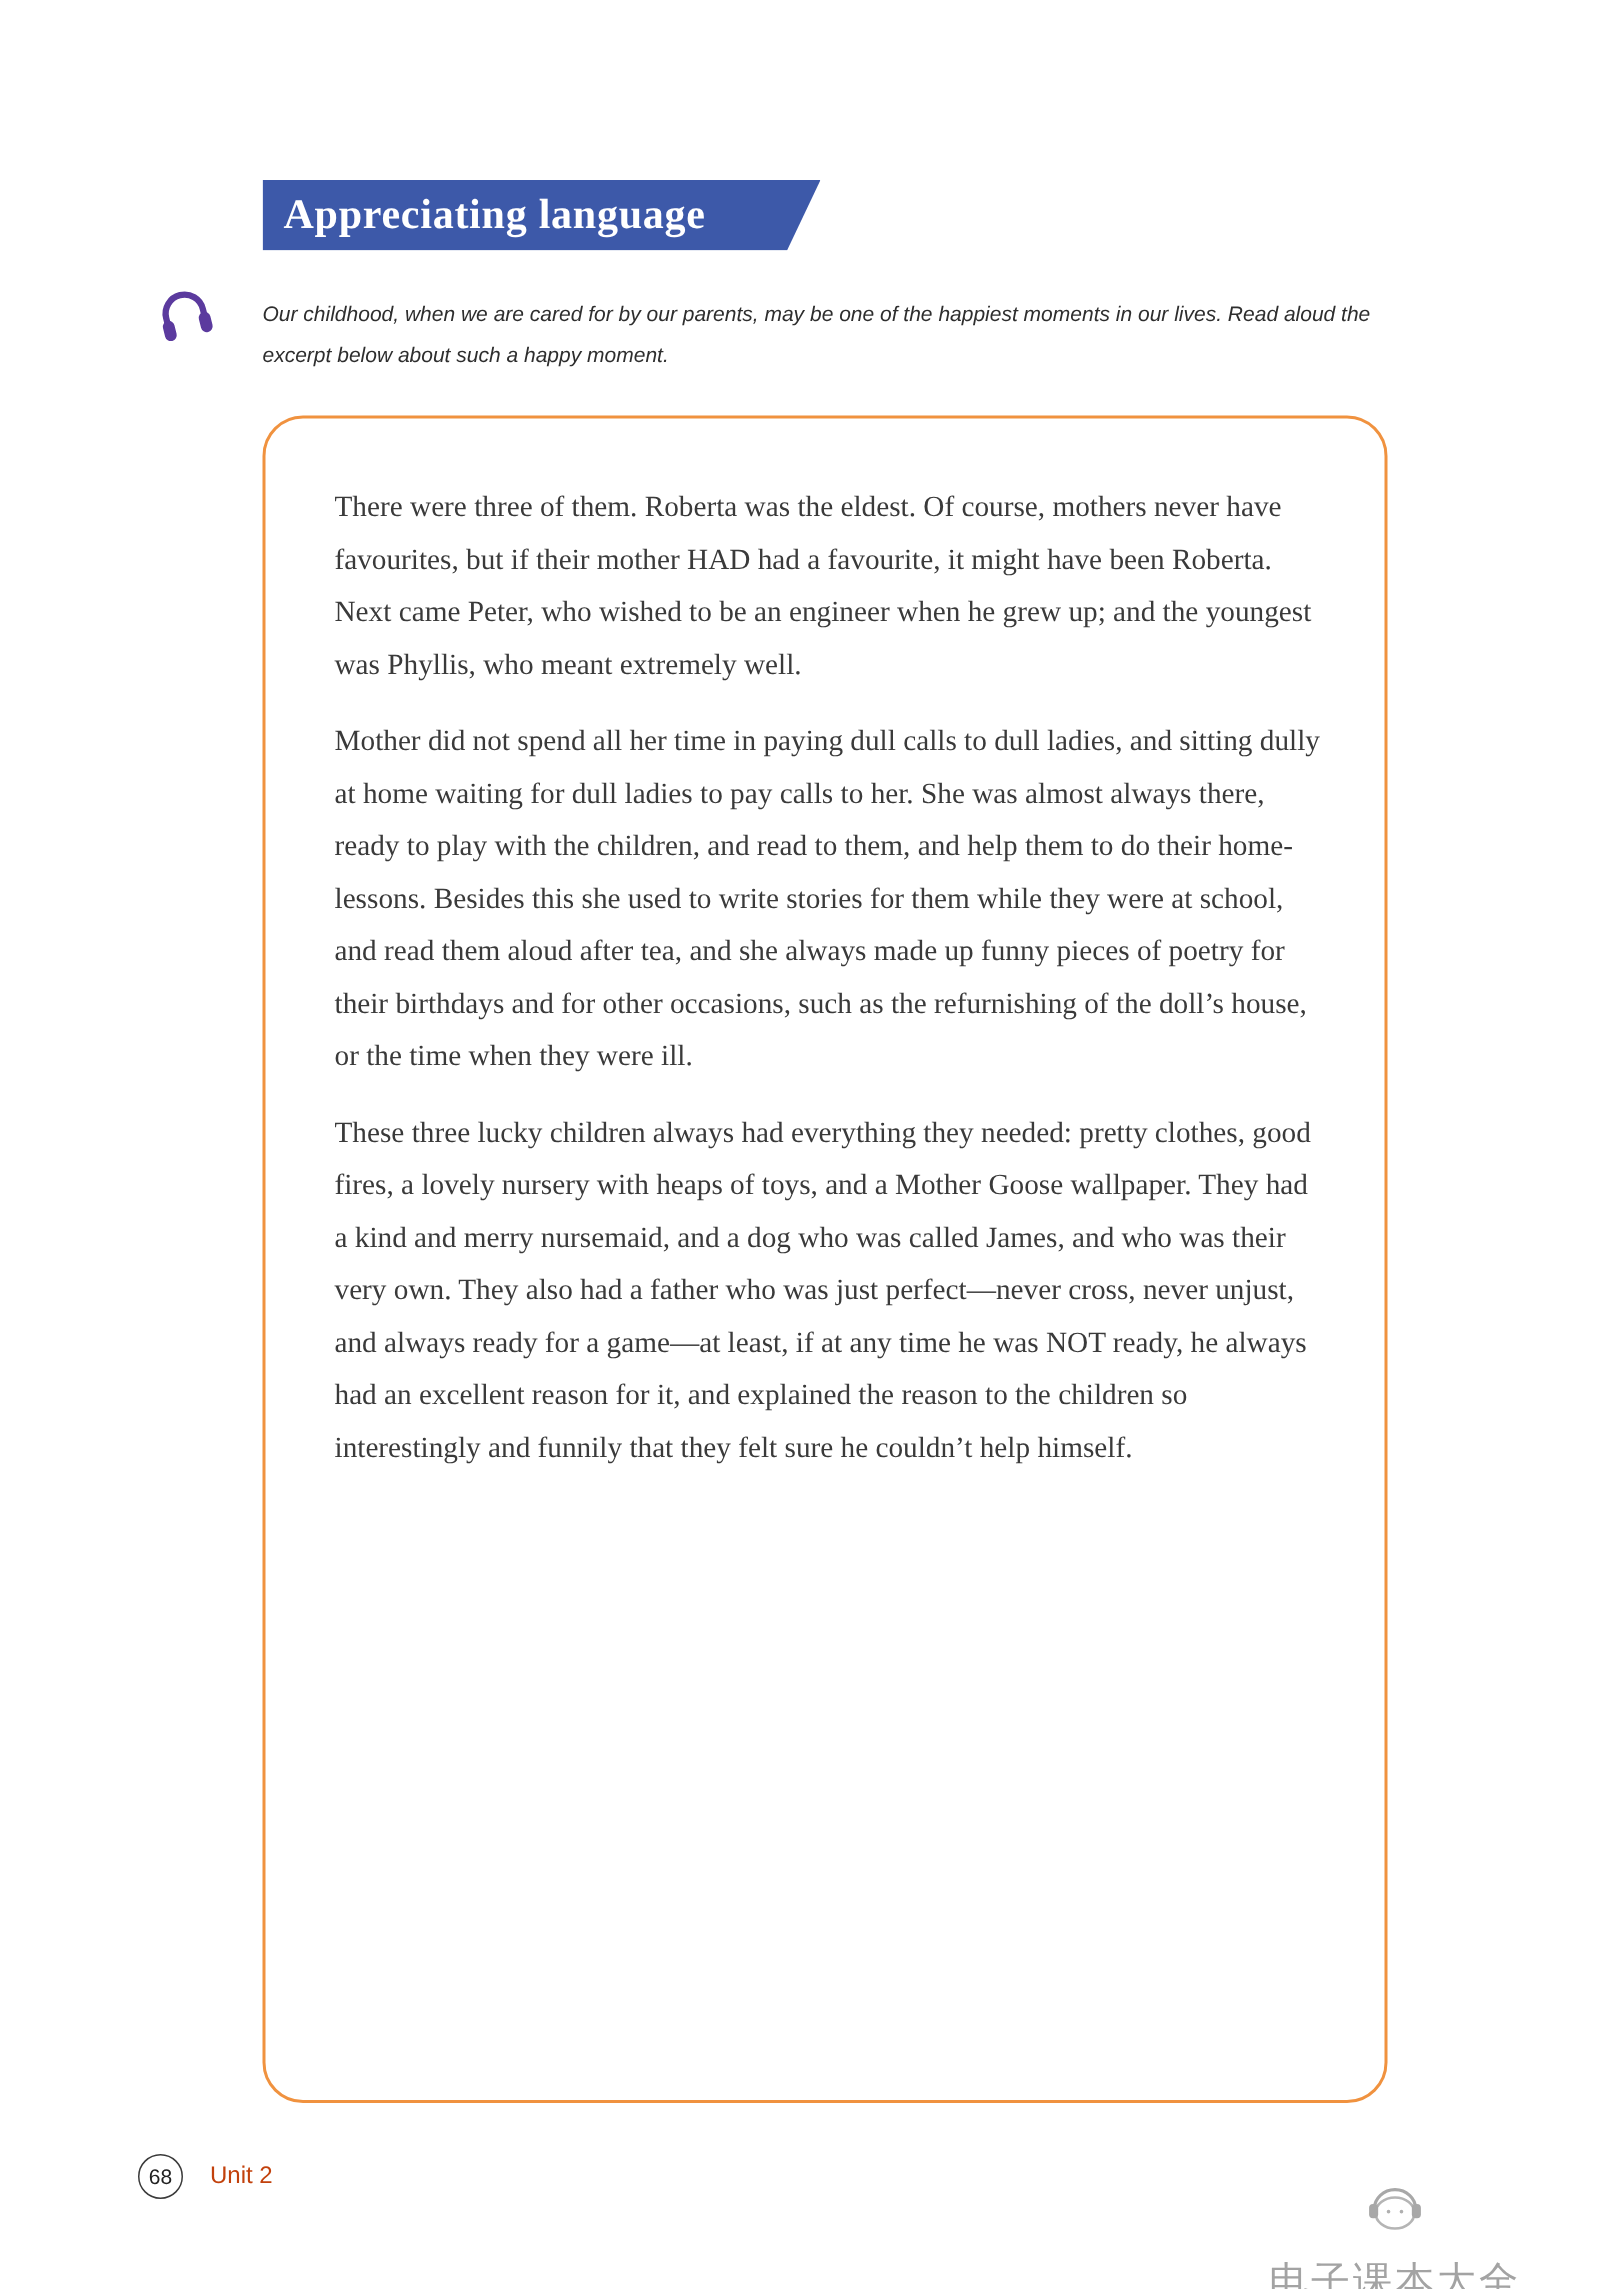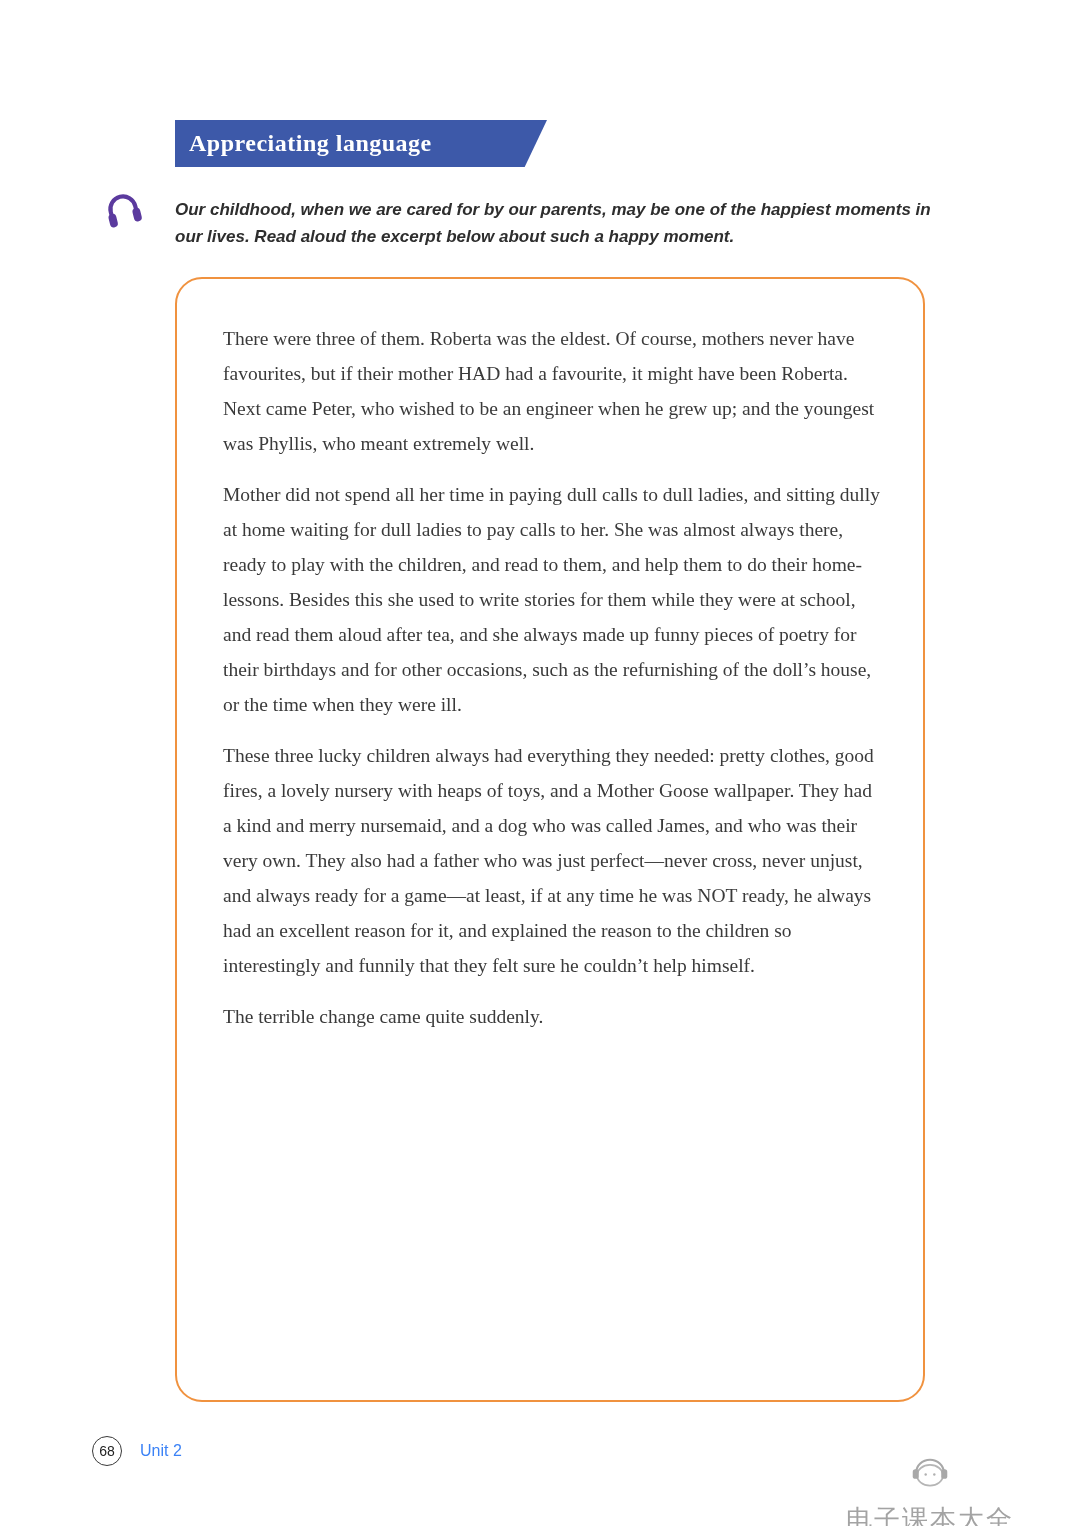--- a/index.html
+++ b/index.html
@@ -16,41 +16,40 @@
     position: absolute; left: 175px; top: 120px;
     width: 372px; height: 47px;
     background: #3d59a9;
     clip-path: polygon(0 0, 100% 0, 94% 100%, 0 100%);
     display: flex; align-items: center;
   }
   .banner-title {
     color: #ffffff;
     font-family: "Liberation Serif", serif;
     font-weight: 700;
-    font-size: 24px;
+    font-size: 28px;
     padding-left: 14px;
     letter-spacing: 0.5px;
   }
 
   
   .headphones {
     position: absolute; left: 102px; top: 188px;
     width: 42px; height: 42px;
     transform: rotate(-14deg);
   }
 
   
   .instruction {
     position: absolute; left: 175px; top: 196px;
     width: 760px;
     font-style: italic;
-    font-size: 17px;
+    font-size: 14px;
     line-height: 27px;
     color: #2e2e2e;
-    font-weight: bold;
   }
 
   
   .excerpt-box {
     position: absolute; left: 175px; top: 277px;
     width: 750px; min-height: 1125px;
     border: 2.5px solid #f0923f;
     border-radius: 27px;
     box-sizing: border-box;
     background: #ffffff;
@@ -72,21 +71,21 @@
     display: flex; align-items: center; gap: 18px;
   }
   .page-circle {
     width: 30px; height: 30px;
     border: 1.6px solid #3a3a3a;
     border-radius: 50%;
     display: flex; align-items: center; justify-content: center;
     font-size: 14px; color: #222222;
     box-sizing: border-box;
   }
-  .unit-label { font-size: 16px; color: #3b82f6; }
+  .unit-label { font-size: 16px; color: #c2410c; }
 
   
   .watermark {
     position: absolute; right: 66px; top: 1452px;
     display: flex; align-items: center; gap: 8px;
     color: #a3a3a3;
     flex-direction: column;
   }
   .watermark-text { font-size: 26px; letter-spacing: 2px; color: #a3a3a3; }
 </style>
@@ -105,21 +104,20 @@
   </svg>
 </span>
 
 <div class="instruction">Our childhood, when we are cared for by our parents, may be one of the happiest moments in our lives. Read aloud the excerpt below about such a happy moment.</div>
 
 <div class="excerpt-box">
   <div class="excerpt-text">
     <p>There were three of them. Roberta was the eldest. Of course, mothers never have favourites, but if their mother HAD had a favourite, it might have been Roberta. Next came Peter, who wished to be an engineer when he grew up; and the youngest was Phyllis, who meant extremely well.</p>
     <p>Mother did not spend all her time in paying dull calls to dull ladies, and sitting dully at home waiting for dull ladies to pay calls to her. She was almost always there, ready to play with the children, and read to them, and help them to do their home-lessons. Besides this she used to write stories for them while they were at school, and read them aloud after tea, and she always made up funny pieces of poetry for their birthdays and for other occasions, such as the refurnishing of the doll’s house, or the time when they were ill.</p>
     <p>These three lucky children always had everything they needed: pretty clothes, good fires, a lovely nursery with heaps of toys, and a Mother Goose wallpaper. They had a kind and merry nursemaid, and a dog who was called James, and who was their very own. They also had a father who was just perfect—never cross, never unjust, and always ready for a game—at least, if at any time he was NOT ready, he always had an excellent reason for it, and explained the reason to the children so interestingly and funnily that they felt sure he couldn’t help himself.</p>
-    <p>The terrible change came quite suddenly.</p>
   </div>
 </div>
 
 <div class="footer">
   <span class="page-circle">68</span>
   <span class="unit-label">Unit 2</span>
 </div>
 
 <div class="watermark">
   <span>

